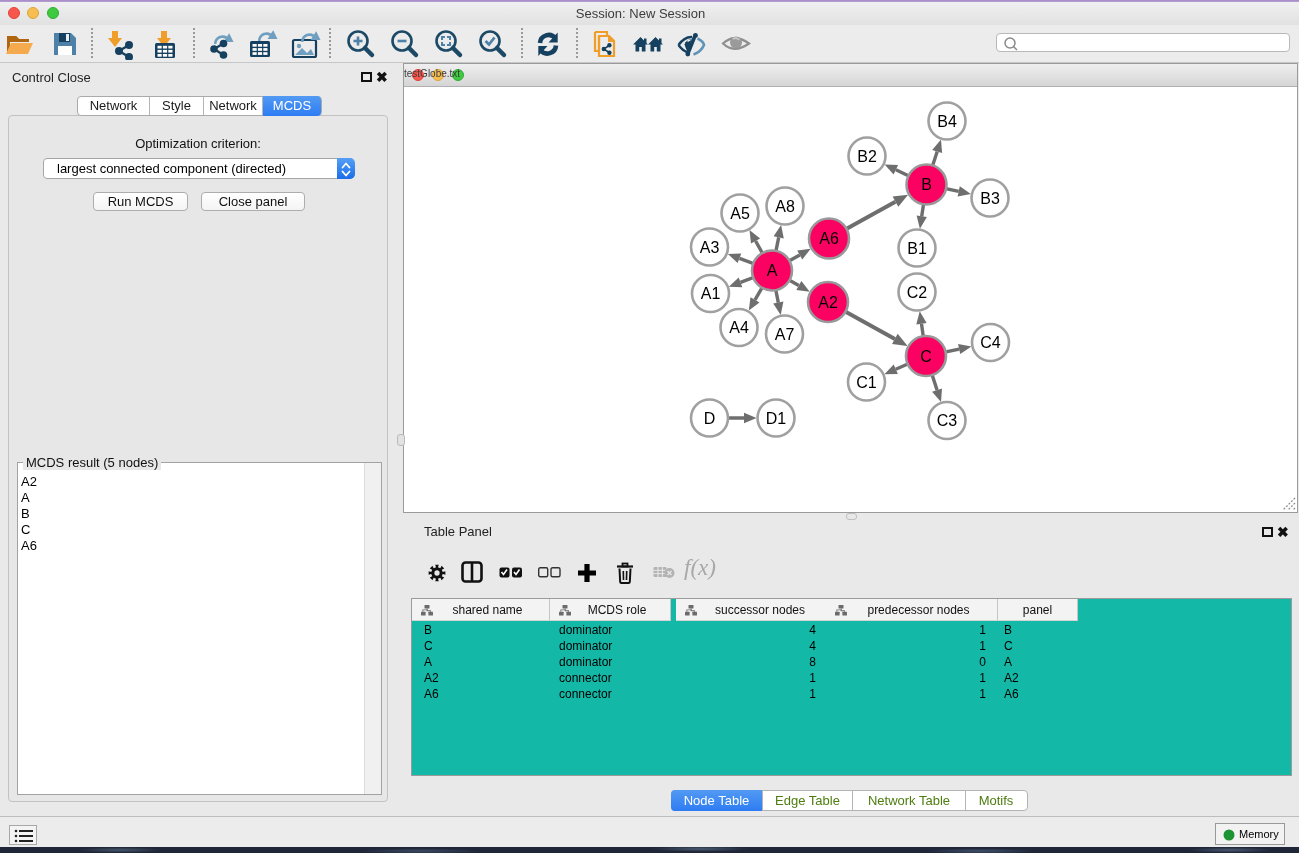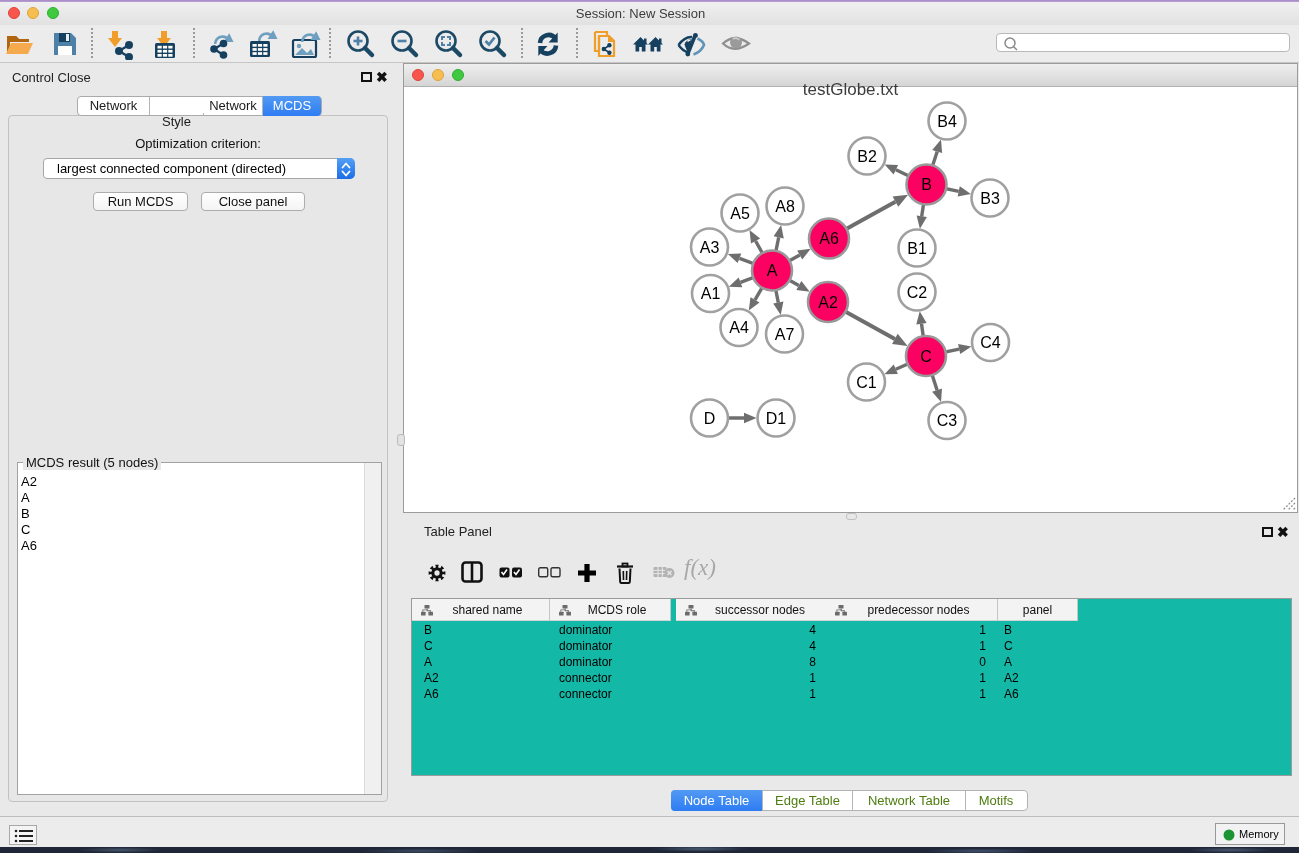--- a/index.html
+++ b/index.html
@@ -54,21 +54,21 @@
   font-size:13px; color:#111; }
 #fs-scroll { left:364px; top:463px; width:17px; height:331px; background:#f0f0f0;
   border-left:1px solid #dcdcdc; }
 .li { position:absolute; left:21px; font-size:13px; color:#000; }
 
 
 #netwin { left:403px; top:63px; width:895px; height:450px; background:#fff;
   border:1px solid #9b9b9b; }
 #net-titlebar { position:absolute; left:0; top:0; width:893px; height:23px;
   background:linear-gradient(#efefef,#d5d5d5); border-bottom:1px solid #b0b0b0; }
-#net-title { position:absolute; width:100%; text-align:center; top:16px; font-size:17px; color:#3c3c3c; }
+#net-title { position:absolute; width:100%; text-align:left; top:4px; font-size:10px; color:#3c3c3c; }
 #graph { position:absolute; left:0px; top:24px; }
 
 
 #tp-title { left:424px; top:524px; font-size:13px; color:#222; }
 #tp-float { left:1262px; top:527px; width:11px; height:10px; border:2px solid #111; }
 #tp-close { left:1277px; top:524px; font-size:14px; font-weight:bold; color:#111; }
 #tbl { left:411px; top:598px; width:881px; height:178px; background:#14b8a6; border:1px solid #9b9b9b; }
 .th { position:absolute; top:0; height:22px; background:#f3f3f3; border-right:1px solid #c6c6c6;
   border-bottom:1px solid #d4d4d4; font-size:12px; color:#111; }
 .th .lbl { position:absolute; width:100%; text-align:center; top:4px; }
@@ -246,21 +246,21 @@
       </svg>
     </div>
 </div>
 
 <div class="abs" id="cp-title">Control Close</div>
 <div class="abs" id="cp-float"></div>
 <div class="abs" id="cp-close">✖</div>
 <div class="abs" id="cp-content"></div>
 <div class="abs" id="tabbar">
   <div class="tab" style="width:72px;">Network</div>
-  <div class="tab" style="width:54px;margin-top:16px;">Style</div>
+  <div class="tab" style="width:54px;">Style</div>
   <div class="tab" style="width:59px;">Network</div>
   <div class="tab tabsel" style="width:58px;">MCDS</div>
 </div>
 <div class="abs" id="opt-label">Optimization criterion:</div>
 <div class="abs" id="dropdown">largest connected component (directed)</div>
 <div class="abs" id="spinner"><svg width="18" height="23">
       <path d="M5.5 9.5 L9 5.5 L12.5 9.5" fill="none" stroke="#fff" stroke-width="1.8" stroke-linecap="round" stroke-linejoin="round"></path>
       <path d="M5.5 13.5 L9 17.5 L12.5 13.5" fill="none" stroke="#fff" stroke-width="1.8" stroke-linecap="round" stroke-linejoin="round"></path>
     </svg></div>
 <div class="btn" style="left:93px; width:95px;">Run MCDS</div>

